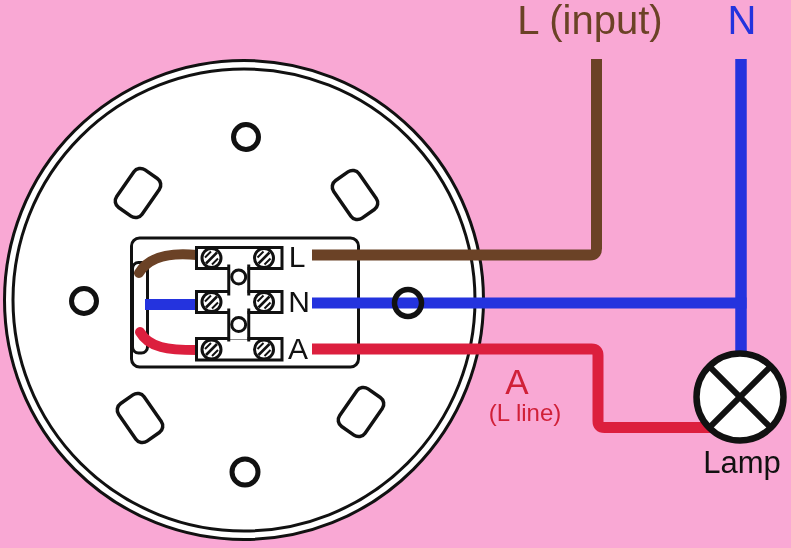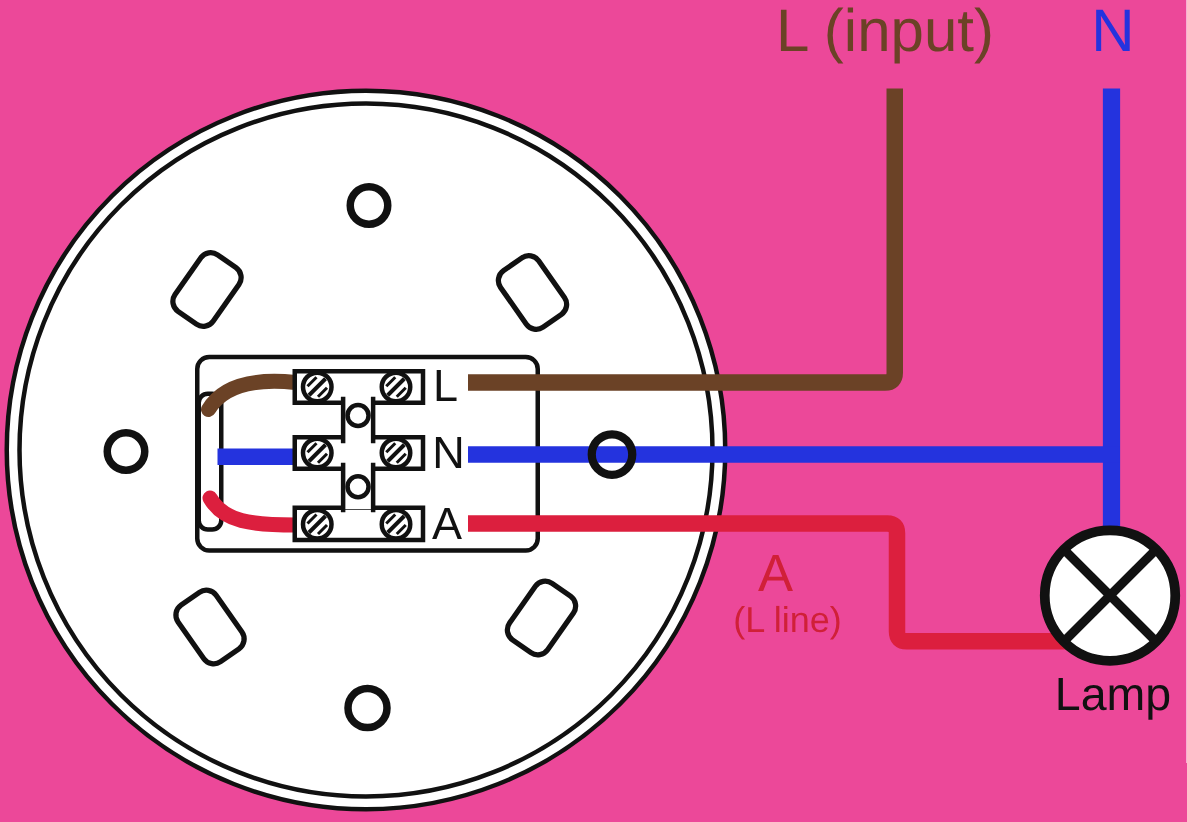--- a/index.html
+++ b/index.html
@@ -1,20 +1,20 @@
 <!DOCTYPE html>
 <html><head>
 <meta charset="utf-8">
 <style>
   html, body { margin: 0; padding: 0; background: #ffffff; }
   .stage {
     position: relative;
     width: 791px;
     height: 548px;
-    background: #ec4899;
+    background: #f9a8d4;
     overflow: hidden;
     font-family: "Liberation Sans", sans-serif;
   }
   svg text {
     font-family: "Liberation Sans", sans-serif;
   }
   .lbl-big   { font-size: 40px; }
   .lbl-term  { font-size: 30px; }
   .lbl-a     { font-size: 35px; }
   .lbl-sub   { font-size: 24px; }

